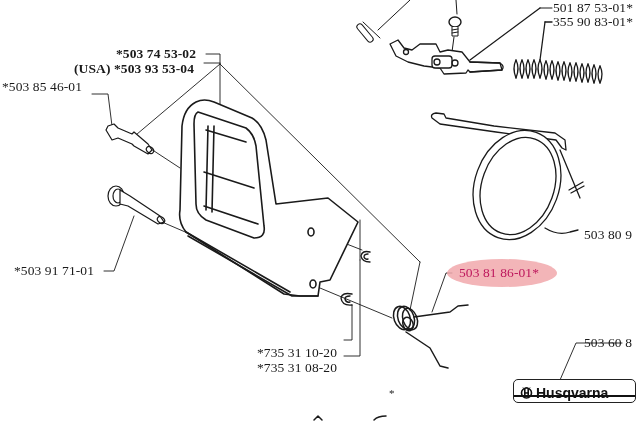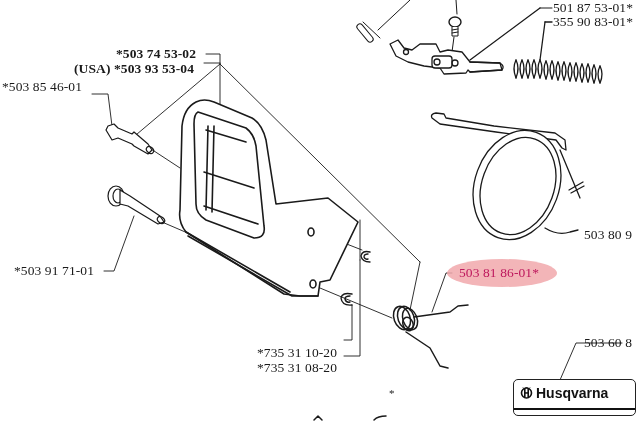--- a/index.html
+++ b/index.html
@@ -1,21 +1,21 @@
 <!DOCTYPE html>
 <html><head>
   <meta charset="utf-8">
   <style>
     html, body { margin: 0; padding: 0; background: #ffffff; }
     body { width: 638px; height: 424px; overflow: hidden; position: relative; font-family: "Liberation Sans", sans-serif; }
     #canvas { position: absolute; left: 0; top: 0; width: 638px; height: 424px; }
     .lbl { position: absolute; font-family: Liberation Serif, serif; font-size: 13.5px; color: #1a1a1a; white-space: nowrap; line-height: 14px; letter-spacing: 0.1px; }
     .lbl.bold { font-weight: bold; }
     .hl-ellipse { position: absolute; border-radius: 50%; }
-    .logo-box { position: absolute; left: 513px; top: 379px; width: 123px; height: 37px; border: 1px solid #222; border-radius: 5px; background: #fff; box-sizing: border-box; }
+    .logo-box { position: absolute; left: 513px; top: 379px; width: 123px; height: 24px; border: 1px solid #222; border-radius: 5px; background: #fff; box-sizing: border-box; }
     .logo-bar { position: absolute; left: 0; right: 0; bottom: 5px; height: 2px; background: #111; }
     .logo-text { position: absolute; left: 22px; top: 5px; font-family: "Liberation Sans", sans-serif; font-weight: bold; font-size: 14px; color: #111; }
     .logo-mark { position: absolute; left: 6px; top: 6px; width: 13px; height: 13px; }
   </style>
 </head>
 <body>
 
 <svg id="canvas" viewBox="0 0 638 424" xmlns="http://www.w3.org/2000/svg">
   <g fill="none" stroke="#1a1a1a" stroke-width="1" stroke-linejoin="round" stroke-linecap="round">
 

